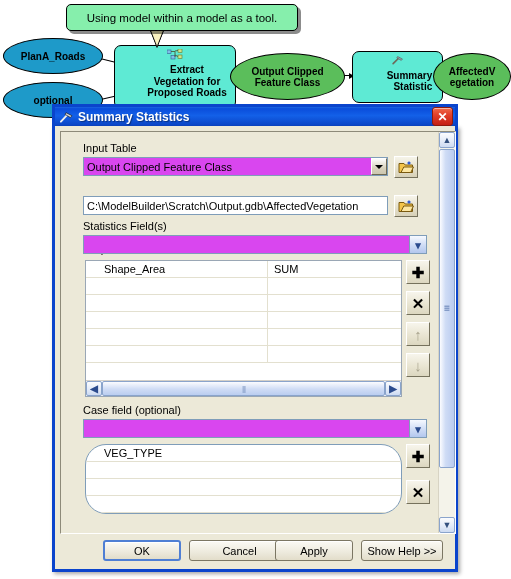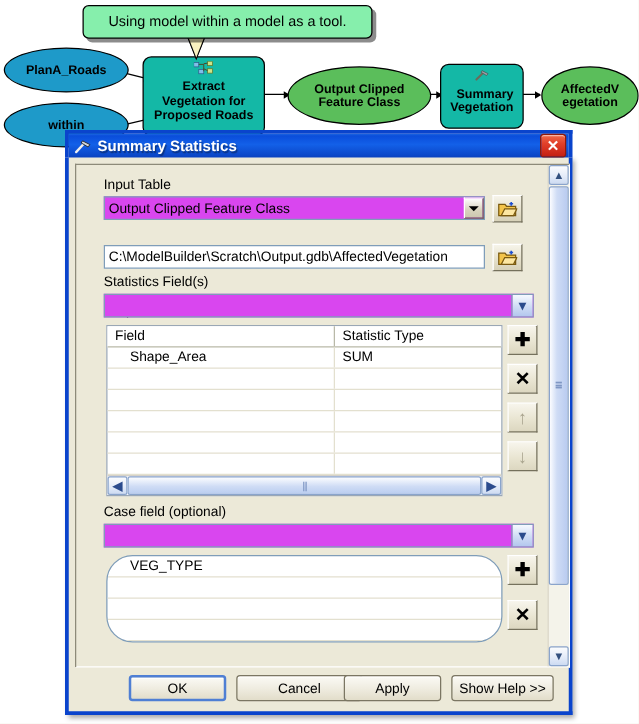--- a/index.html
+++ b/index.html
@@ -16,23 +16,23 @@
 
   .ellipse{
     position:absolute;border:1.5px solid #000;border-radius:50%;
     display:flex;align-items:center;justify-content:center;text-align:center;
     font-weight:bold;font-size:10px;line-height:11px;
   }
   .ell-blue{background:#1E9AC9;}
   .ell-green{background:#5BBE5B;}
 
   .procbox{
-    position:absolute;background:#14b8a6;border:1.5px solid #000;border-radius:7px;
+    position:absolute;background:#5eead4;border:1.5px solid #000;border-radius:7px;
     display:flex;align-items:center;justify-content:center;text-align:center;
-    font-weight:bold;font-size:10px;line-height:11.5px;
+    font-weight:bold;font-size:10px;line-height:11.5px;padding-left:24px;
   }
   .procbox .lbl{padding-top:9px;}
 
   .tool-glyph{position:absolute;left:50%;transform:translateX(-50%);top:3px;width:16px;height:13px;}
 
   .arrow{position:absolute;height:0;border-top:1.4px solid #000;}
   .arrow:after{
     content:"";position:absolute;right:-1px;top:-3.4px;
     border-left:5px solid #000;border-top:3.4px solid transparent;border-bottom:3.4px solid transparent;
   }
@@ -223,21 +223,21 @@
   <div class="arrow rot1" style="left:92px;top:56px;width:28px;"></div>
   <div class="arrow rot2" style="left:92px;top:101px;width:29px;"></div>
   <div class="arrow" style="left:209px;top:75px;width:22px;"></div>
   <div class="arrow" style="left:340px;top:75px;width:13px;"></div>
   <div class="arrow" style="left:417px;top:75px;width:15px;"></div>
 
   <div class="ellipse ell-blue" style="left:3px;top:38px;width:98px;height:34px;">
     <span>PlanA_Roads</span>
   </div>
   <div class="ellipse ell-blue" style="left:3px;top:82px;width:98px;height:34px;">
-    <span>within</span>
+    <span>optional</span>
   </div>
 
   <div class="procbox" style="left:114px;top:45px;width:96px;height:62px;">
     <svg class="tool-glyph" viewBox="0 0 16 13">
       <rect x="0" y="1" width="4" height="3.5" fill="#7fbfe8" stroke="#2b5e8e" stroke-width=".6"></rect>
       <rect x="11" y="0" width="4" height="3.5" fill="#cfe38a" stroke="#5c7a2a" stroke-width=".6"></rect>
       <rect x="11" y="6" width="4" height="3.5" fill="#cfe38a" stroke="#5c7a2a" stroke-width=".6"></rect>
       <rect x="4" y="6.5" width="4" height="3.5" fill="#7fbfe8" stroke="#2b5e8e" stroke-width=".6"></rect>
       <path d="M4 2.5 L8 2.5 L8 8 M8 2 L11 1.5 M8 6 L11 7.5" stroke="#4a4a2a" stroke-width=".8" fill="none"></path>
     </svg>
@@ -255,21 +255,21 @@
     </span>
   </div>
 
   <div class="procbox" style="left:352px;top:51px;width:65px;height:50px;">
     <svg class="tool-glyph" viewBox="0 0 16 13" style="width:13px;height:12px;top:2px;">
       <path d="M2 11 L9 4" stroke="#6d6a5a" stroke-width="2" stroke-linecap="round"></path>
       <path d="M7.5 2.2 L13.5 5.2 L12 7 L6.5 3.8 Z" fill="#9aa0a8" stroke="#444" stroke-width=".6"></path>
     </svg>
     <div class="lbl" style="padding-top:8px;text-align:right;">
       <div>Summary</div>
-      <div>Vegetation</div>
+      <div>Statistic</div>
     </div>
   </div>
 
   <div class="ellipse ell-green" style="left:433px;top:53px;width:76px;height:45px;">
     <span>
       <span style="display:block">AffectedV</span>
       <span style="display:block">egetation</span>
     </span>
   </div>
 
@@ -322,24 +322,20 @@
 
       <div class="fieldlabel" style="left:22px;top:88px;">Statistics Field(s)</div>
       <div class="combo" style="left:22px;top:103px;width:344px;height:19px;">
         <div class="cval"></div>
         <div class="cbtn-xp">
             <span class="caret-xp">▾</span>
           </div>
       </div>
 
       <div class="gridbox" style="left:24px;top:128px;width:317px;height:137px;">
-        <div class="gridhdr">
-          <div class="hc c1">Field</div>
-          <div class="hc c2">Statistic Type</div>
-        </div>
         <div class="gridrow">
           <div class="gc c1">Shape_Area</div>
           <div class="gc c2">SUM</div>
         </div>
         <div class="gridrow">
           <div class="gc c1"></div>
           <div class="gc c2"></div>
         </div>
         <div class="gridrow">
           <div class="gc c1"></div>

